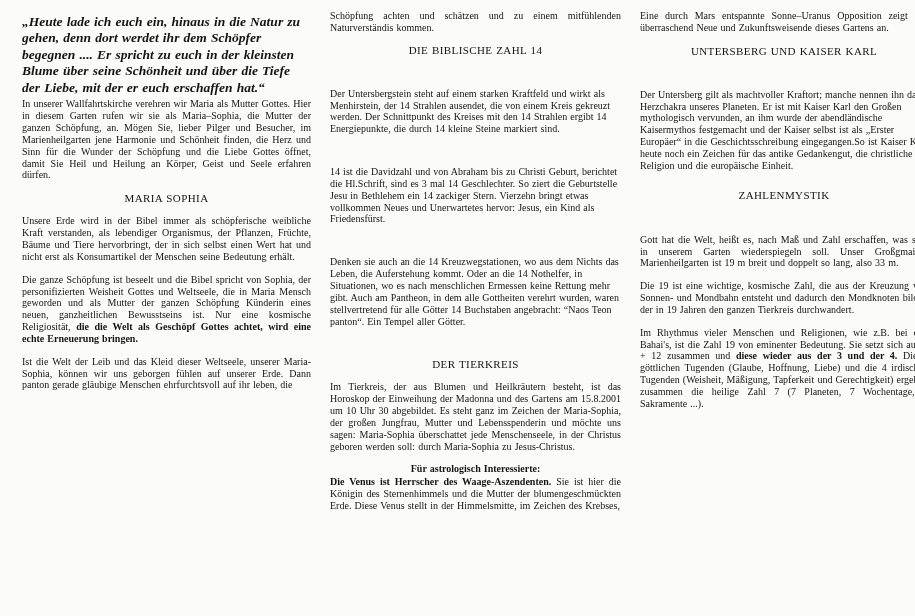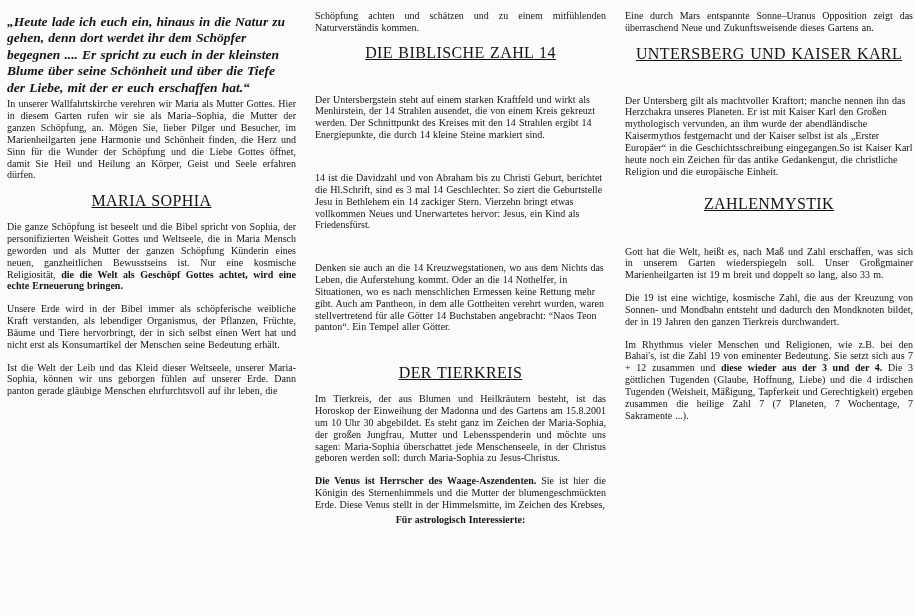--- a/index.html
+++ b/index.html
@@ -8,21 +8,21 @@
     background: #fbfbf9;
     overflow: hidden;
     font-family: "Liberation Serif", "DejaVu Serif", serif;
     color: #141414;
   }
   .page {
     width: 784px; height: 616px;
     display: grid;
     grid-template-columns: 289px 291px 288px;
     column-gap: 19px;
-    padding: 10px 2px 0 7px;
+    padding: 10px 2px 0 22px;
   }
   .column { overflow: hidden; height: 606px; }
   .blk {
     font-size: 10px;
     line-height: 1.185;
     text-align: justify;
     margin: 0 0 11px 0;
     word-spacing: 0.06em;
   }
   .blk.tight { margin-bottom: 1px; }
@@ -37,58 +37,57 @@
     margin: 4px 0 2px 0;
   }
   .attribution {
     text-align: right;
     padding-right: 14px;
     margin-bottom: 15px;
     font-size: 12.6px;
   }
   .heading {
     font-weight: normal;
-    font-size: 16px;
+    font-size: 11px;
     letter-spacing: 0.4px;
     text-align: center;
     margin: 10px 0 10px 0;
-    text-decoration: underline;
   }
   .heading.align-left { text-align: center; }
   .heading.tight { margin-bottom: 14px; }
   .heading.spacious { margin: 17px 0 32px 0; }
   .lead {
     text-align: center;
     font-weight: bold;
     margin: 3px 0 0 0;
   }
 </style>
 </head>
 <body>
 
 <div class="page">
 
 <div class="column">
       <p class="blk quote"><span>„Heute lade ich euch ein, hinaus in die Natur zu gehen, denn dort werdet ihr dem Schöpfer begegnen .... Er spricht zu euch in der kleinsten Blume über seine Schönheit und über die Tiefe der Liebe, mit der er euch erschaffen hat.“</span></p>
       <p class="blk para"><span>In unserer Wallfahrtskirche verehren wir Maria als Mutter Gottes. Hier in diesem Garten rufen wir sie als Maria–Sophia, die Mutter der ganzen Schöpfung, an.  Mögen Sie, lieber Pilger und Besucher, im Marienheilgarten jene Harmonie und Schönheit finden, die Herz und Sinn für die Wunder der Schöpfung und die Liebe Gottes öffnet, damit Sie Heil und Heilung an Körper, Geist und Seele erfahren dürfen.</span></p>
       <h2 class="blk heading"><span>MARIA SOPHIA</span></h2>
+      <p class="blk para"><span>Unsere Erde wird in der Bibel immer als schöpferische weibliche Kraft verstanden, als lebendiger Organismus, der Pflanzen, Früchte, Bäume und Tiere hervorbringt, der in sich selbst einen Wert hat und nicht erst als Konsumartikel der Menschen seine Bedeutung erhält.</span></p>
       <p class="blk para"><span>Die ganze Schöpfung ist beseelt und die Bibel spricht von Sophia, der personifizierten Weisheit Gottes und Weltseele, die in Maria Mensch geworden und als Mutter der ganzen Schöpfung Künderin eines neuen, ganzheitlichen Bewusstseins ist. Nur eine kosmische Religiosität, </span><b>die die Welt als Geschöpf Gottes achtet, wird eine echte Erneuerung bringen.</b></p>
-      <p class="blk para"><span>Unsere Erde wird in der Bibel immer als schöpferische weibliche Kraft verstanden, als lebendiger Organismus, der Pflanzen, Früchte, Bäume und Tiere hervorbringt, der in sich selbst einen Wert hat und nicht erst als Konsumartikel der Menschen seine Bedeutung erhält.</span></p>
       <p class="blk para"><span>Ist die Welt der Leib und das Kleid dieser Weltseele, unserer Maria-Sophia, können wir uns geborgen fühlen auf unserer Erde. Dann panton gerade gläubige Menschen ehrfurchtsvoll auf ihr leben, die</span></p>
     </div>
     <div class="column">
       <p class="blk para tight"><span>Schöpfung achten und schätzen und zu einem mitfühlenden Naturverständis kommen.</span></p>
       <h2 class="blk heading"><span>DIE BIBLISCHE ZAHL 14</span></h2>
       <p class="blk para align-left"><span>Der Untersbergstein steht auf einem starken Kraftfeld und wirkt als Menhirstein, der 14 Strahlen ausendet, die von einem Kreis gekreuzt werden. Der Schnittpunkt des Kreises mit den 14 Strahlen ergibt 14  Energiepunkte, die durch 14 kleine Steine markiert sind.</span></p>
       <p class="blk para align-left tight"><span>14 ist die Davidzahl  und von Abraham bis zu Christi Geburt, berichtet die Hl.Schrift,  sind es 3 mal 14 Geschlechter. So ziert die Geburtstelle Jesu in Bethlehem ein 14 zackiger Stern. Vierzehn bringt etwas vollkommen Neues und Unerwartetes hervor: Jesus, ein Kind als Friedensfürst.</span></p>
       <p class="blk para align-left"><span>Denken sie auch an die 14 Kreuzwegstationen, wo aus dem Nichts das Leben, die Auferstehung kommt. Oder an die 14 Nothelfer, in Situationen, wo es nach menschlichen Ermessen keine Rettung mehr gibt. Auch am Pantheon, in dem alle Gottheiten verehrt wurden, waren stellvertretend für alle Götter 14 Buchstaben angebracht: “Naos Teon panton“. Ein Tempel aller Götter.</span></p>
       <h2 class="blk heading align-left"><span>DER TIERKREIS</span></h2>
       <p class="blk para"><span>Im Tierkreis, der aus Blumen und Heilkräutern besteht, ist das Horoskop der Einweihung der Madonna und des Gartens am 15.8.2001 um 10 Uhr 30 abgebildet. Es steht ganz im Zeichen der Maria-Sophia, der großen Jungfrau, Mutter und Lebensspenderin und möchte uns sagen: Maria-Sophia überschattet jede Menschenseele, in der Christus geboren werden soll: durch Maria-Sophia zu Jesus-Christus.</span></p>
+      <p class="blk lead tight"><span>Für astrologisch Interessierte:</span></p>
       <p class="blk para tight"><b>Die Venus ist Herrscher des Waage-Aszendenten.</b><span> Sie ist hier die Königin des Sternenhimmels und die Mutter der blumengeschmückten Erde. Diese Venus stellt in der Himmelsmitte, im Zeichen des Krebses,</span></p>
-      <p class="blk lead tight"><span>Für astrologisch Interessierte:</span></p>
     </div>
     <div class="column">
       <p class="blk para"><span>Eine durch Mars entspannte  Sonne–Uranus Opposition zeigt das überraschend  Neue und Zukunftsweisende dieses Gartens an.</span></p>
       <h2 class="blk heading tight"><span>UNTERSBERG UND KAISER KARL</span></h2>
       <p class="blk para align-left tight"><span>Der Untersberg gilt als machtvoller Kraftort; manche nennen ihn das Herzchakra unseres Planeten. Er ist mit Kaiser Karl den Großen mythologisch vervunden, an ihm wurde der abendländische Kaisermythos festgemacht und der Kaiser selbst ist als „Erster Europäer“ in die Geschichtsschreibung eingegangen.So ist Kaiser Karl heute noch ein Zeichen für das antike Gedankengut, die christliche Religion und die europäische Einheit.</span></p>
       <h2 class="blk heading spacious"><span>ZAHLENMYSTIK</span></h2>
       <p class="blk para"><span>Gott hat die Welt, heißt es, nach Maß und Zahl erschaffen, was sich in unserem Garten wiederspiegeln soll. Unser Großgmainer Marienheilgarten ist 19 m breit und doppelt so lang, also 33 m.</span></p>
       <p class="blk para"><span>Die 19 ist eine wichtige, kosmische Zahl, die aus der Kreuzung von Sonnen- und Mondbahn entsteht und dadurch den Mondknoten bildet, der in 19 Jahren den ganzen Tierkreis durchwandert.</span></p>
       <p class="blk para"><span>Im Rhythmus vieler Menschen und Religionen, wie z.B. bei den Bahai's, ist die Zahl 19 von eminenter Bedeutung. Sie setzt sich aus 7 + 12 zusammen und </span><b>diese wieder aus der 3 und der 4.</b><span> Die 3 göttlichen Tugenden (Glaube, Hoffnung, Liebe) und die 4 irdischen Tugenden (Weisheit, Mäßigung, Tapferkeit und Gerechtigkeit) ergeben zusammen die heilige Zahl 7 (7 Planeten, 7 Wochentage, 7 Sakramente ...).</span></p>
     </div>

